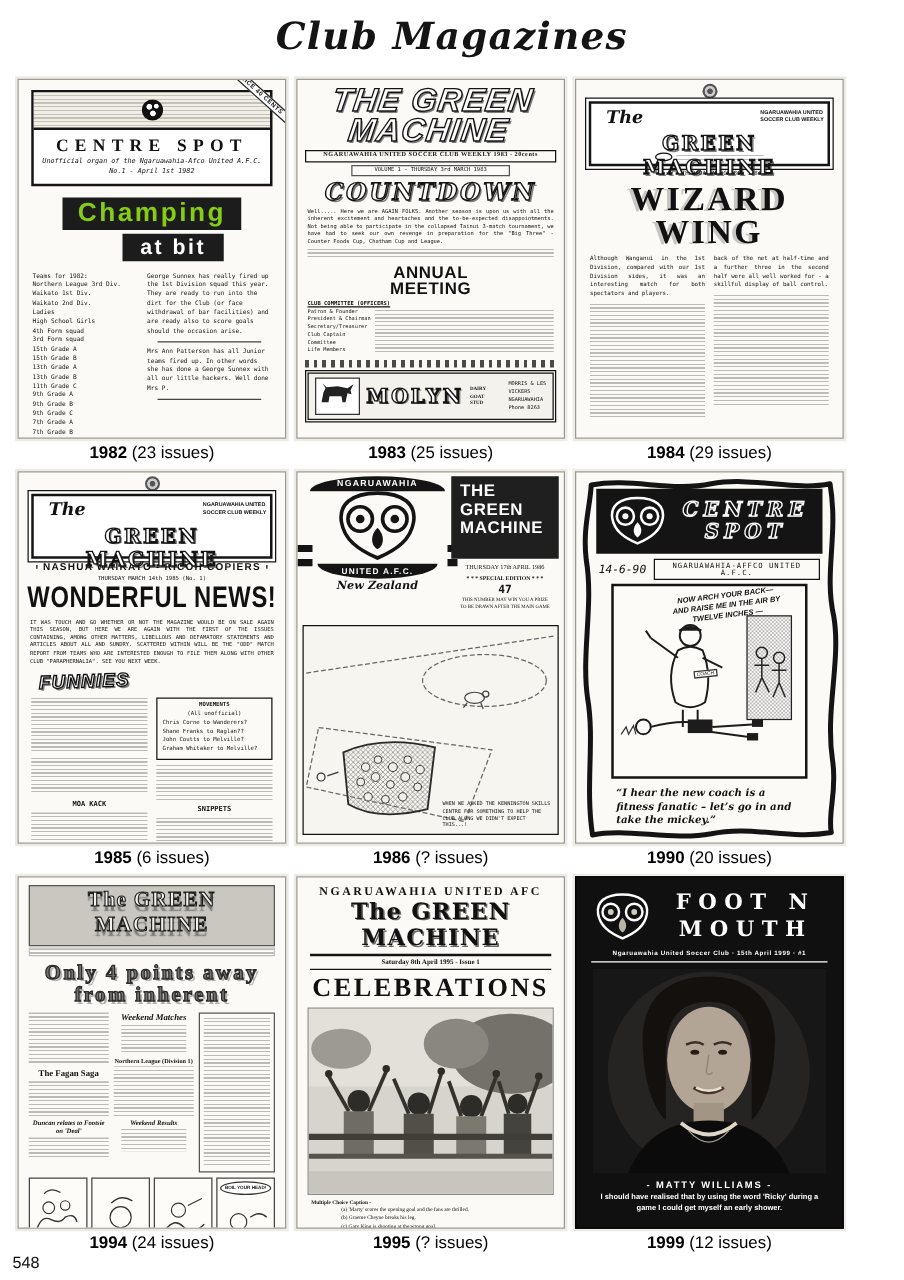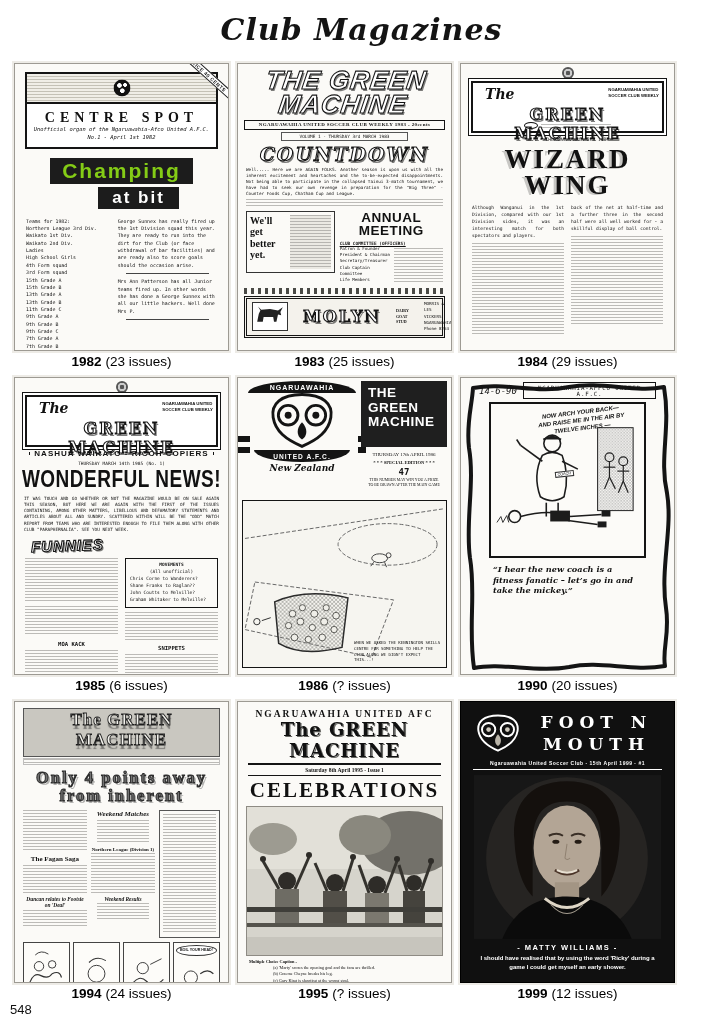--- a/index.html
+++ b/index.html
@@ -40,21 +40,21 @@
   .gm83-count{margin-top:2px;text-align:center;font:bold italic 19px "DejaVu Serif",serif;letter-spacing:2px}
   .gm83-body{margin:2px 8px 0;font-size:4.3px;line-height:1.4;text-align:justify}
   .gm83-mid{display:flex;gap:5px;margin:3px 8px 0}
   .adbox{width:45%;border:1.5px solid #333;padding:3px;display:flex;gap:3px;height:62px}
   .adtext{font:bold 10px "Liberation Serif",serif;width:46%;line-height:1.15}
   .adimg{flex:1;background-color:#d9d6cd}
   .annual{font:bold 13.5px "Liberation Sans",sans-serif;line-height:1;letter-spacing:.5px;text-align:center}
   .chead{font-size:4.4px;text-decoration:underline;margin-top:3px;font-weight:bold}
   .clabels{font-size:4.2px;line-height:1.5}
   .orn{height:6px;margin:4px 6px 0;background:repeating-linear-gradient(90deg,#4a4a46 0 3px,transparent 3px 7px)}
-  .molyn{margin:2px 6px 0;border:3px double #141414;height:42px;display:flex;align-items:center;padding:2px 5px;gap:15px;background:#f4f2ec}
+  .molyn{margin:2px 6px 0;border:3px double #141414;height:42px;display:flex;align-items:center;padding:2px 5px;gap:5px;background:#f4f2ec}
   .goatbox{border:1px solid #333;background:#fff;padding:1px}
   .mtitle{font:bold 16px "DejaVu Serif",serif;letter-spacing:2px}
   .msub{font-size:4px;line-height:1.4;font-weight:bold}
   .mright{margin-left:auto;font-size:4.2px;line-height:1.5;text-align:left}
   
   .badge84{width:12px;height:12px;border-radius:50%;background:radial-gradient(circle,#555 2px,#ccc 2.5px 4px,#555 4.5px);margin:3px auto 0}
   .box84{margin:2px 10px 0;border:2px solid #141414;box-shadow:0 0 0 2px #fff,0 0 0 3px #141414;position:relative;height:52px;background:#fff}
   .corner84{position:absolute;right:3px;top:4px;font:bold 4.3px "Liberation Sans",sans-serif;line-height:1.5;text-align:left}
   .the84{position:absolute;left:12px;top:3px;font:bold italic 14px "DejaVu Serif",serif}
   .rest84{position:absolute;left:0;right:0;top:22px;text-align:center;font:bold 16px "DejaVu Serif",serif;letter-spacing:2px}
@@ -195,24 +195,20 @@
       <div class="gm83-mast outl">
         <div>THE GREEN</div>
         <div>MACHINE</div>
       </div>
       <div class="gm83-strip">NGARUAWAHIA UNITED SOCCER CLUB WEEKLY 1983 - 20cents</div>
       <div class="gm83-vol mono">VOLUME 1 - THURSDAY 3rd MARCH 1983</div>
       <div class="gm83-count outl">COUNTDOWN</div>
       <div class="gm83-body mono">Well..... Here we are AGAIN FOLKS. Another season is upon us with all the inherent excitement and heartaches and the to-be-expected disappointments. Not being able to participate in the collapsed Tainui 3-match tournament, we have had to seek our own revenge in preparation for the "Big Three" - Counter Foods Cup, Chatham Cup and League.</div>
       <div class="noise lt" style="height:9px;margin:2px 8px 0"></div>
       <div class="gm83-mid">
-        <div class="adbox">
-          <div class="adtext">We'll get better yet.</div>
-          <div class="adimg noise lt"></div>
-        </div>
         <div style="flex:1">
           <div class="annual">
             <div>ANNUAL</div>
             <div>MEETING</div>
           </div>
           <div class="chead mono">CLUB COMMITTEE (OFFICERS)</div>
           <div style="display:flex;gap:4px">
             <div class="clabels mono pre">Patron &amp; Founder
 President &amp; Chairman
 Secretary/Treasurer
@@ -384,20 +380,34 @@
       </div>
     </div>
     <div class="caption"><span class="cap-year">1986</span> <span>(? issues)</span></div>
   </div>
 
   <div class="cell">
     <div class="cover h2">
       <svg class="frame90" viewBox="0 0 215 298" width="215" height="298">
         <path d="M12 10 C45 4 75 16 108 9 C140 3 175 15 203 9 C210 50 198 80 206 115 C212 150 199 190 205 230 C209 255 201 272 204 288 C170 294 140 282 108 289 C76 295 40 284 13 290 C7 250 15 215 9 180 C4 145 14 105 8 70 C5 45 11 28 12 10 Z" fill="none" stroke="#141414" stroke-width="4" stroke-linejoin="round"></path>
       </svg>
+      <div class="head90">
+        <svg viewBox="0 0 64 52" width="52" height="42">
+          <path d="M32 3 C14 3 5 11 7 23 C9 35 18 42 32 48 C46 42 55 35 57 23 C59 11 50 3 32 3 Z" fill="none" stroke="#fff" stroke-width="2.5"></path>
+          <circle cx="20" cy="21" r="8.5" fill="none" stroke="#fff" stroke-width="2.5"></circle>
+          <circle cx="44" cy="21" r="8.5" fill="none" stroke="#fff" stroke-width="2.5"></circle>
+          <circle cx="20" cy="21" r="3" fill="#fff"></circle>
+            <circle cx="44" cy="21" r="3" fill="#fff"></circle>
+          <path d="M32 27 C27 32 27 39 32 42 C37 39 37 32 32 27 Z" fill="#fff"></path>
+        </svg>
+        <div class="cs90">
+          <div>CENTRE</div>
+          <div>SPOT</div>
+        </div>
+      </div>
       <div class="sub90">
         <span class="hand90">14-6-90</span>
         <span class="clubbox90">NGARUAWAHIA-AFFCO UNITED A.F.C.</span>
       </div>
       <div class="panel90">
         <div class="speech90">NOW ARCH YOUR BACK—AND RAISE ME IN THE AIR BY TWELVE INCHES —</div>
         <svg viewBox="0 0 155 150" width="100%" height="100%">
           <defs>
               <pattern id="net90" width="3" height="3" patternUnits="userSpaceOnUse">
                 <path d="M0 0 L3 3 M3 0 L0 3" stroke="#999" stroke-width="0.5"></path>

